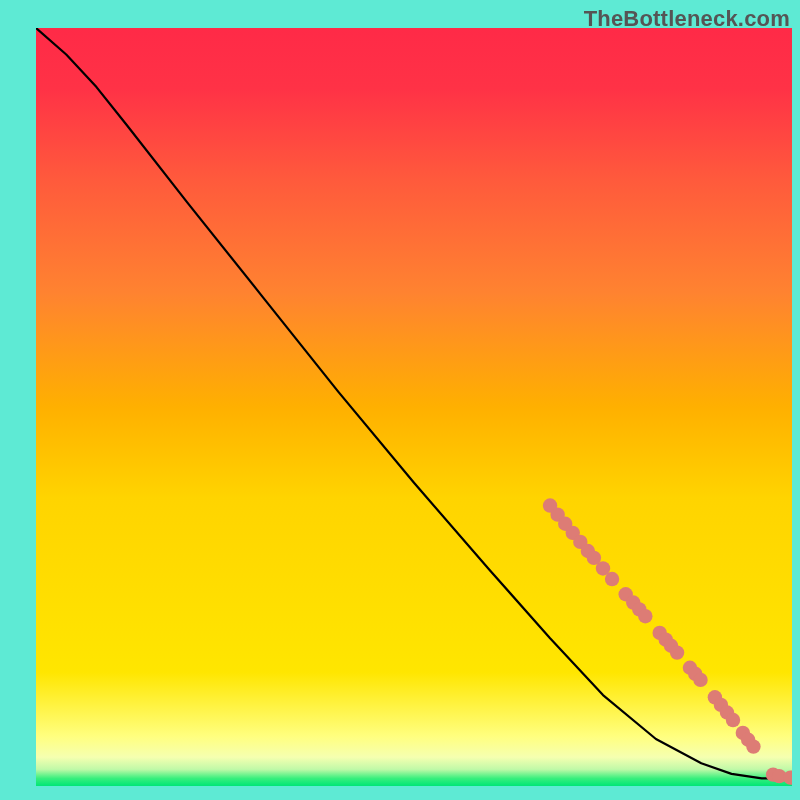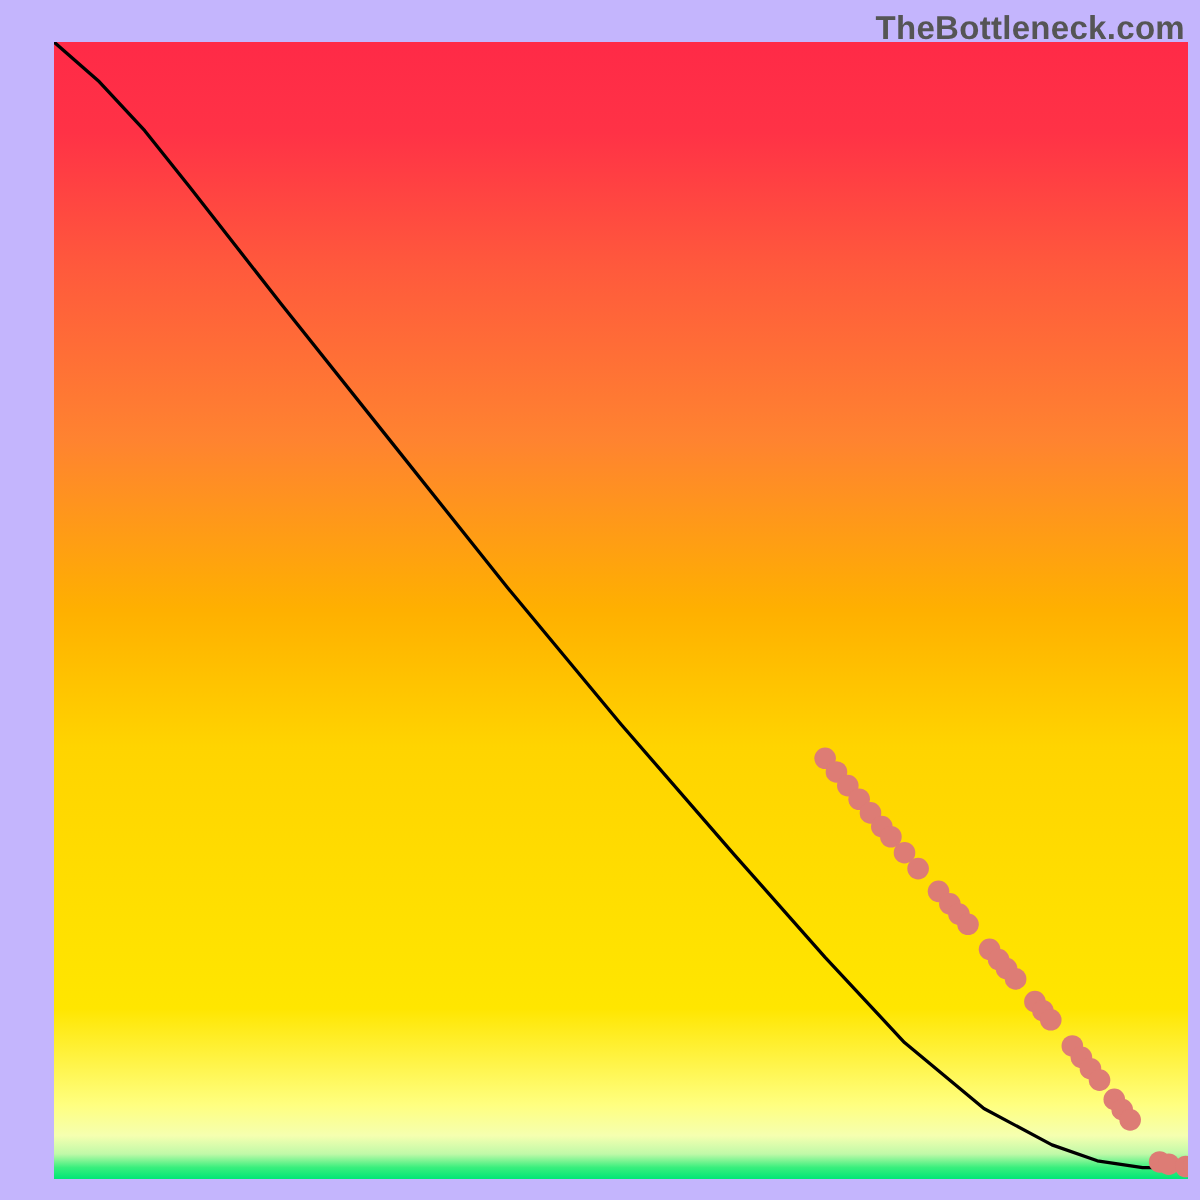--- a/index.html
+++ b/index.html
@@ -8,21 +8,21 @@
     width: 800px;
     height: 800px;
     background: #000;
     overflow: hidden;
     font-family: Arial, Helvetica, sans-serif;
   }
   .frame {
     position: relative;
     width: 800px;
     height: 800px;
-    background: #c4b5fd;
+    background: #5eead4;
   }
   .watermark {
     position: absolute;
     top: 6px;
     right: 10px;
     color: #555;
     font-size: 22px;
     font-weight: 600;
     letter-spacing: 0.2px;
     user-select: none;

